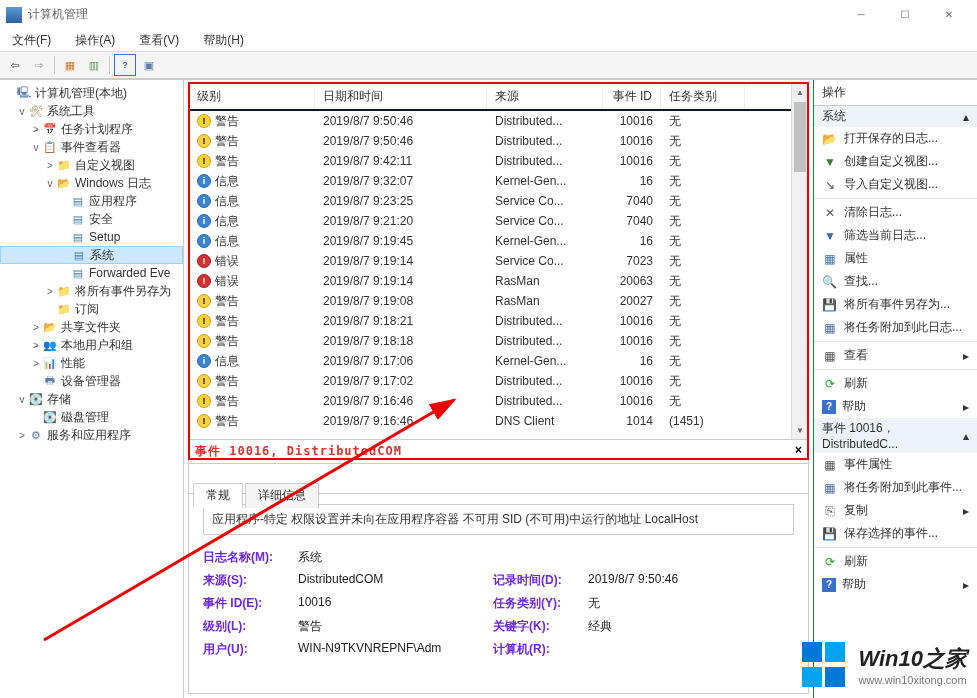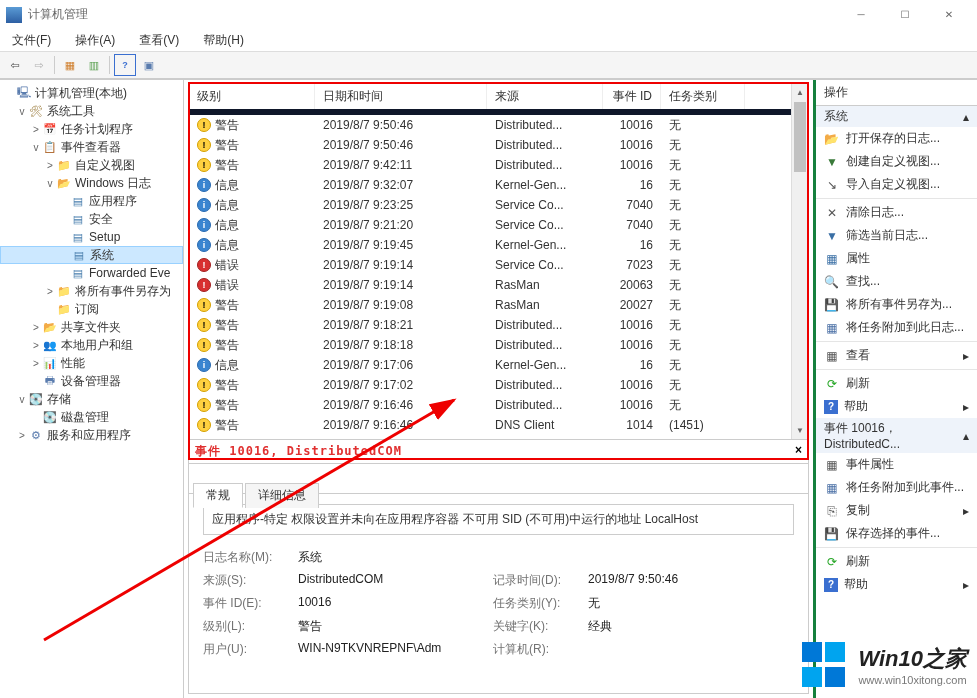--- a/index.html
+++ b/index.html
@@ -41,21 +41,21 @@
 .ticon.users{color:#5a7cae;}
 .ticon.perf{color:#5a7cae;}
 .ticon.dev{color:#5a7cae;}
 .ticon.disk{color:#888;}
 .ticon.svc{color:#5a7cae;}
 
 .center-pane { flex:1; display:flex; flex-direction:column; position:relative; }
 .red-box { border:2px solid #e00; position:absolute; top:2px; left:4px; right:4px; height:378px; z-index:5; pointer-events:none; }
 
 .event-grid { flex:1; overflow:auto; border:1px solid #ccc; margin:3px 4px 0 4px; background:#fff; position:relative; }
-.grid-header { display:flex; background:#fff; border-bottom:6px solid #0f172a; position:sticky; top:0; }
+.grid-header { display:flex; background:#fff; border-bottom:2px solid #0f172a; position:sticky; top:0; }
 .grid-header > div { padding:4px 8px; border-right:1px solid #eee; font-weight:400; }
 .col-level{width:126px}.col-date{width:172px}.col-src{width:116px}.col-id{width:58px;text-align:right}.col-cat{width:84px}
 .grid-body { }
 .grid-row { display:flex; height:20px; align-items:center; }
 .grid-row > div { padding:0 8px; overflow:hidden; text-overflow:ellipsis; white-space:nowrap; }
 .lvl-icon { width:14px; height:14px; display:inline-flex; align-items:center; justify-content:center; border-radius:50%; font-size:9px; font-weight:bold; color:#fff; margin-right:4px; vertical-align:middle;}
 .lvl-warn { background:#ffd040; border:1px solid #d4a000;}
 .lvl-warn::before{content:"!"; color:#000}
 .lvl-info { background:#3a85d0; border:1px solid #2a6ab0;}
 .lvl-info::before{content:"i";}
@@ -72,24 +72,24 @@
 .mid-close { color:#000; font-weight:bold; }
 
 .detail-pane { margin:0 4px 4px 4px; border:1px solid #ccc; border-top:none; height:230px; display:flex; flex-direction:column; }
 .tabs { display:flex; gap:2px; padding:4px 4px 0 4px; border-bottom:1px solid #ccc; }
 .tab { padding:3px 12px; border:1px solid #ccc; border-bottom:none; background:#fff; position:relative; top:15px; }
 .tab.active { border-bottom:1px solid #fff; }
 .tab.inactive { background:#f5f5f5; }
 .detail-body { flex:1; padding:10px 14px; background:#fff; overflow:hidden; }
 .detail-msg { border:1px solid #ccc; padding:6px 8px; margin-bottom:14px; }
 .detail-grid { display:grid; grid-template-columns:95px 195px 95px 180px; row-gap:6px; font-size:12px; }
-.detail-grid .lbl { color:#737373; }
+.detail-grid .lbl { color:#6d28d9;font-weight:bold; }
 .detail-grid .val { color:#222; }
 
-.actions-pane { width:164px; border-left:3px solid #15803d; background:#fff; display:flex; flex-direction:column; }
+.actions-pane { width:164px; border-left:1px solid #15803d; background:#fff; display:flex; flex-direction:column; }
 .actions-title { padding:4px 8px; border-bottom:1px solid #ccc; font-size:12px; }
 .action-section { padding:2px 8px; background:#eef3fa; display:flex; justify-content:space-between; align-items:center; }
 .action-list { }
 .action-item { display:flex; align-items:center; padding:3px 8px; gap:6px; }
 .action-icon { width:16px; height:16px; display:inline-flex; align-items:center; justify-content:center; font-size:12px; }
 .ai-open{color:#e0a030}.ai-view{color:#3a7a3a}.ai-import{color:#555}.ai-clear{color:#555}
 .ai-filter{color:#3a6fa5}.ai-prop{color:#3a6fa5}.ai-find{color:#3a6fa5}
 .ai-save{color:#4a6fa5}.ai-attach{color:#4a6fa5}.ai-refresh{color:#2aa82a}
 .ai-help{background:#3a6fd0;color:#fff;width:14px;height:14px;font-size:10px;font-weight:bold;display:inline-flex;align-items:center;justify-content:center;}
 .ai-copy{color:#555}.ai-thumb{color:#555}.ai-evprop{color:#555}

